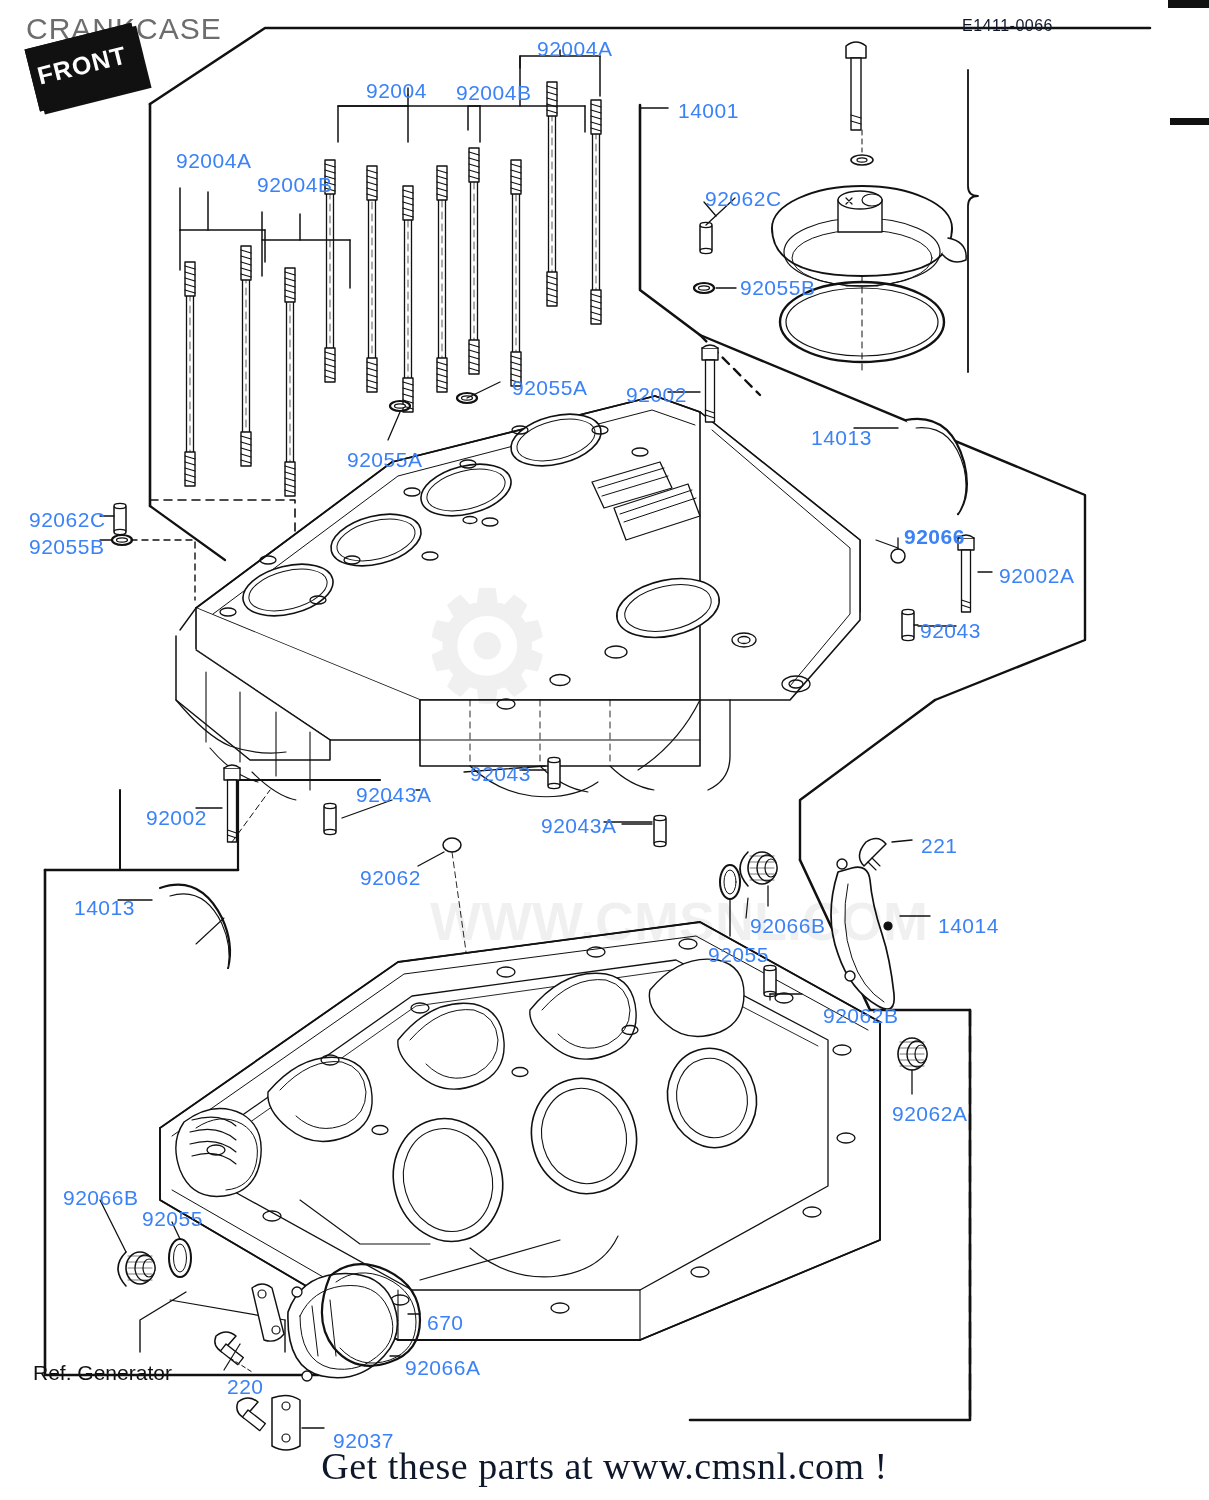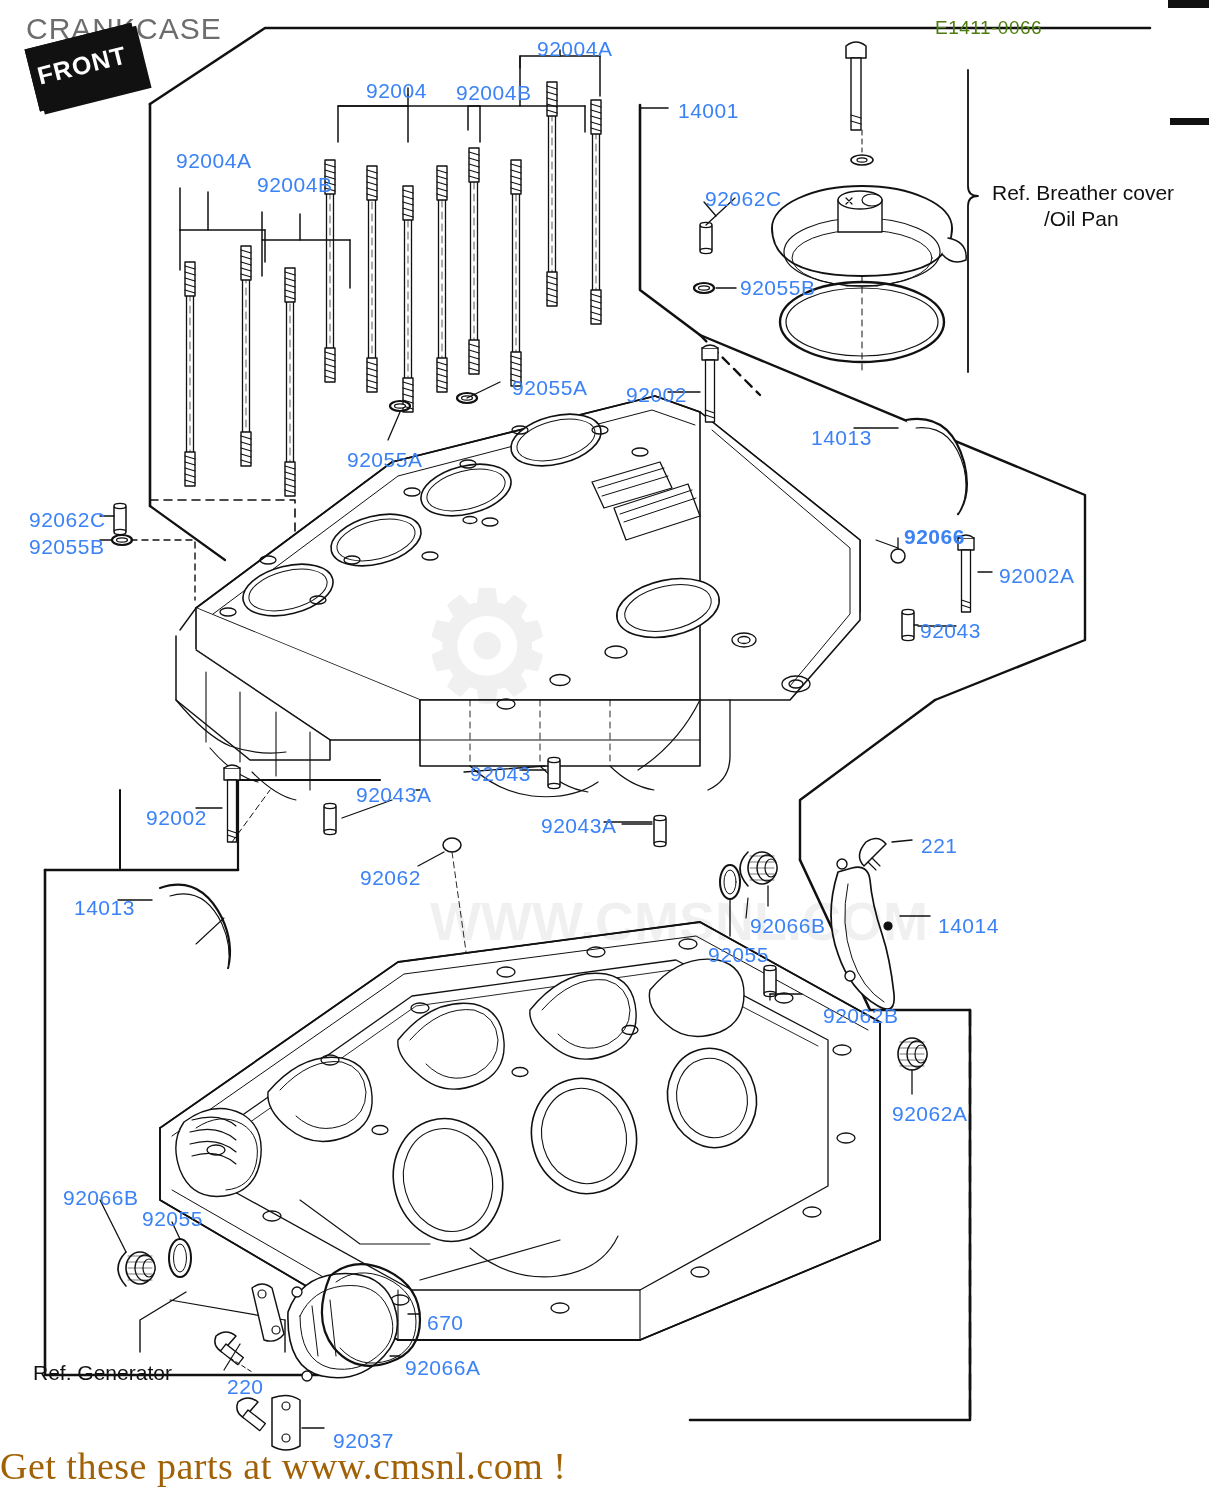--- a/index.html
+++ b/index.html
@@ -20,29 +20,29 @@
     white-space:nowrap;
     color:#3b82f6;
     line-height:1;
   }
   .title{
     position:absolute;left:26px;top:12px;
     font-size:30px;color:#6d6d6d;letter-spacing:1px;
     font-family:"Liberation Sans", sans-serif;
   }
   .diagid{
-    position:absolute;left:935px;top:17px;
-    font-size:19px;color:#4d7c0f;letter-spacing:0.5px;
+    position:absolute;left:962px;top:17px;
+    font-size:16px;color:#0f172a;letter-spacing:0.5px;
   }
   .refnote{
     position:absolute;font-size:21px;color:#111;line-height:1.25;
   }
   .footer{
     position:absolute;left:0;top:1444px;width:1209px;
-    font-size:38px;color:#a16207;
+    text-align:center;font-size:38px;color:#0f172a;
     font-family:"Liberation Serif", serif;
     letter-spacing:0.5px;
   }
   .frontbadge{
     position:absolute;left:30px;top:36px;width:104px;height:58px;
     transform:rotate(-14deg);
   }
   .frontbadge .box{
     position:absolute;left:0;top:0;width:100%;height:100%;
     background:#111;border:3px solid #111;box-shadow:4px 4px 0 #111;
@@ -487,24 +487,20 @@
 
   <div class="title">CRANKCASE</div>
 
   <div class="frontbadge">
     <div class="box"></div>
     <div class="txt">FRONT</div>
   </div>
 
   <div class="diagid">E1411-0066</div>
 
-  <div class="refnote" style="left:992px;top:180px;">
-    <div>Ref. Breather cover</div>
-    <div style="margin-left:52px;">/Oil Pan</div>
-  </div>
 
   <div class="refnote" style="left:33px;top:1360px;">Ref. Generator</div>
 
   <div class="wm" style="left:420px;top:560px;font-size:150px;">⚙</div>
   <div class="wm" style="left:430px;top:890px;font-size:54px;">WWW.CMSNL.COM</div>
 
   <div class="edgebar" style="left:1168px;top:0px;width:41px;height:8px;"></div>
   <div class="edgebar" style="left:1170px;top:118px;width:39px;height:7px;"></div>
 
   <div id="callouts">

